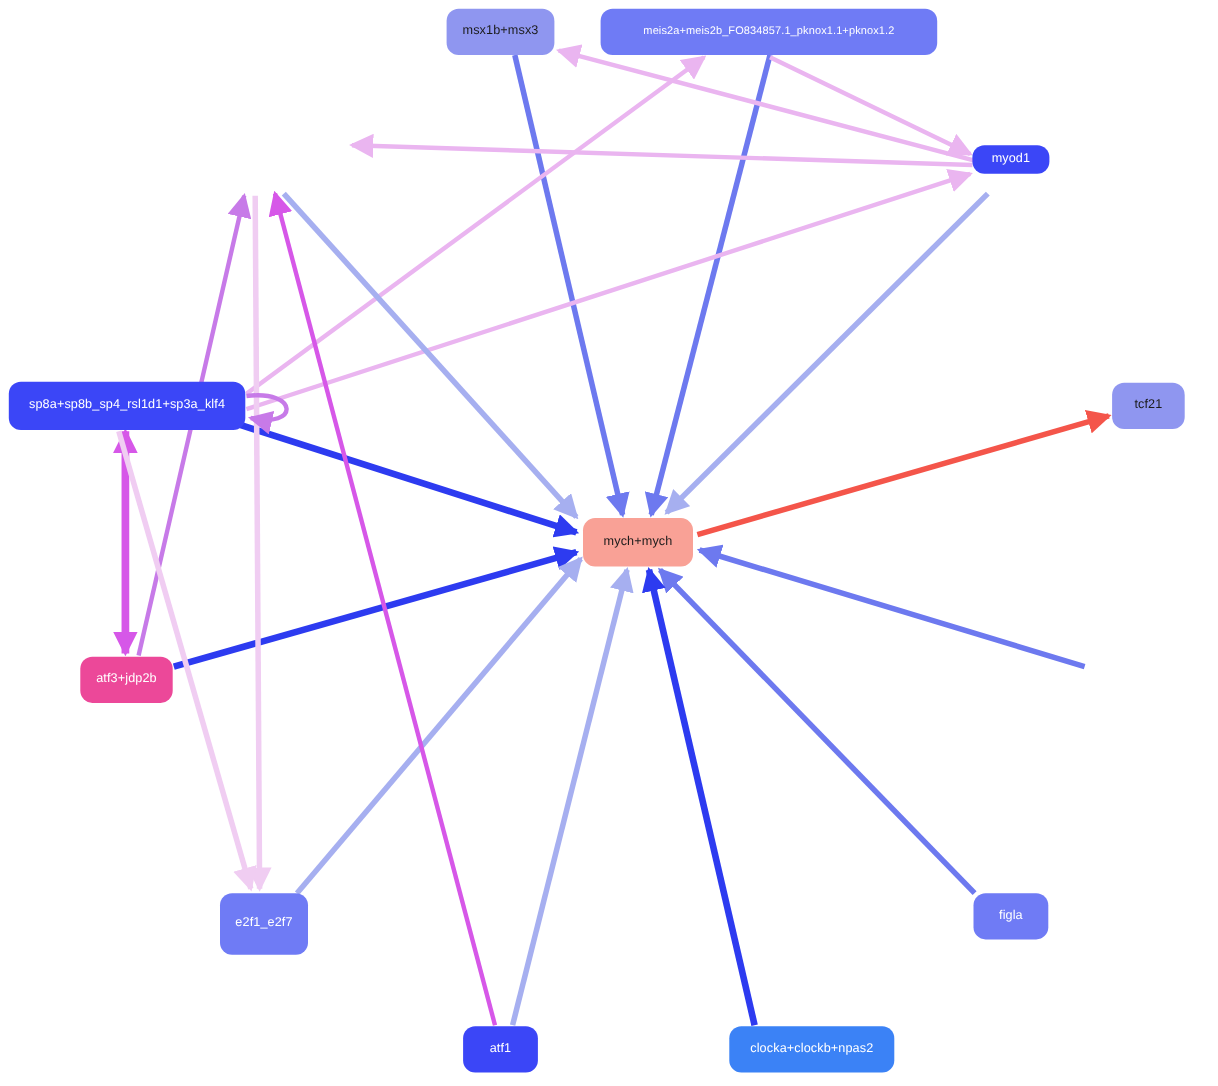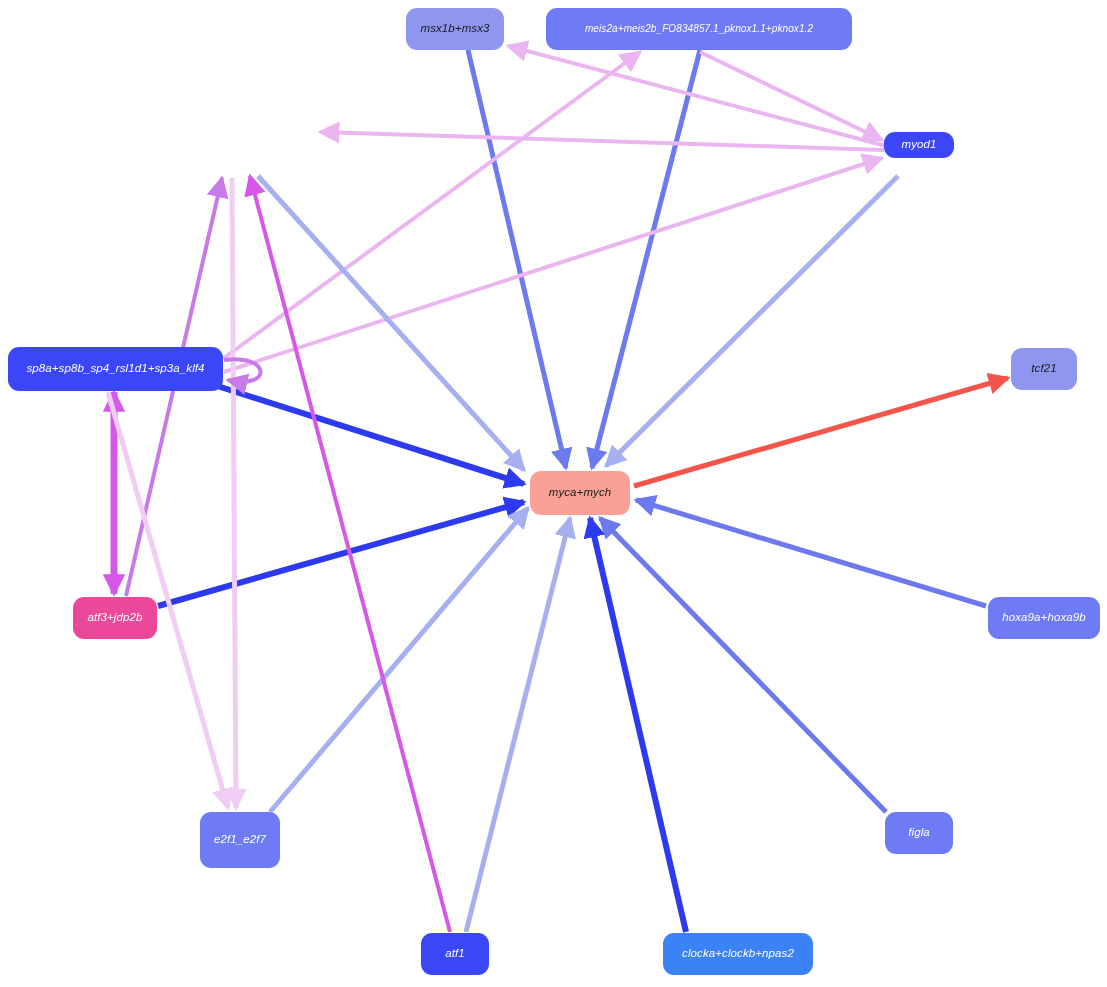--- a/index.html
+++ b/index.html
@@ -1,17 +1,17 @@
 <!DOCTYPE html>
 <html><head>
 <meta charset="utf-8">
 <style>
   html,body{margin:0;padding:0;background:#ffffff;}
   body{width:1107px;height:987px;font-family:"Liberation Sans",sans-serif;overflow:hidden;}
-  #graph{position:relative;width:1107px;height:987px;background:#ffffff;font-style:italic;}
+  #graph{position:relative;width:1107px;height:987px;background:#ffffff;}
   #edge-layer{position:absolute;left:0;top:0;width:1107px;height:987px;}
   .node{
     position:absolute;
     display:flex;align-items:center;justify-content:center;
     border-radius:11px;
     box-sizing:border-box;
     text-align:center;
     white-space:nowrap;
     line-height:1;
     letter-spacing:0.1px;
@@ -89,27 +89,24 @@
     <div class="node" style="left: 884px; top: 132px; width: 70px; height: 26px; background: rgb(59, 70, 247); color: rgb(255, 255, 255); font-size: 11.5px;">
       <span class="node-label">myod1</span>
     </div>
     <div class="node" style="left: 8px; top: 347px; width: 215px; height: 44px; background: rgb(59, 70, 247); color: rgb(255, 255, 255); font-size: 11.5px;">
       <span class="node-label">sp8a+sp8b_sp4_rsl1d1+sp3a_klf4</span>
     </div>
     <div class="node" style="left: 1011px; top: 348px; width: 66px; height: 42px; background: rgb(143, 150, 240); color: rgb(27, 27, 27); font-size: 11.5px;">
       <span class="node-label">tcf21</span>
     </div>
     <div class="node" style="left: 530px; top: 471px; width: 100px; height: 44px; background: rgb(249, 161, 150); color: rgb(27, 27, 27); font-size: 11.5px;">
-      <span class="node-label">myca+mych</span>
+      <span class="node-label">mych+mych</span>
     </div>
     <div class="node" style="left: 73px; top: 597px; width: 84px; height: 42px; background: #ec4899; color: rgb(255, 255, 255); font-size: 11.5px;">
       <span class="node-label">atf3+jdp2b</span>
-    </div>
-    <div class="node" style="left: 988px; top: 597px; width: 112px; height: 42px; background: rgb(111, 123, 245); color: rgb(255, 255, 255); font-size: 11.5px;">
-      <span class="node-label">hoxa9a+hoxa9b</span>
     </div>
     <div class="node" style="left: 200px; top: 812px; width: 80px; height: 56px; background: rgb(111, 123, 245); color: rgb(255, 255, 255); font-size: 11.5px;">
       <span class="node-label">e2f1_e2f7</span>
     </div>
     <div class="node" style="left: 885px; top: 812px; width: 68px; height: 42px; background: rgb(111, 123, 245); color: rgb(255, 255, 255); font-size: 11.5px;">
       <span class="node-label">figla</span>
     </div>
     <div class="node" style="left: 421px; top: 933px; width: 68px; height: 42px; background: rgb(59, 70, 247); color: rgb(255, 255, 255); font-size: 11.5px;">
       <span class="node-label">atf1</span>
     </div>

